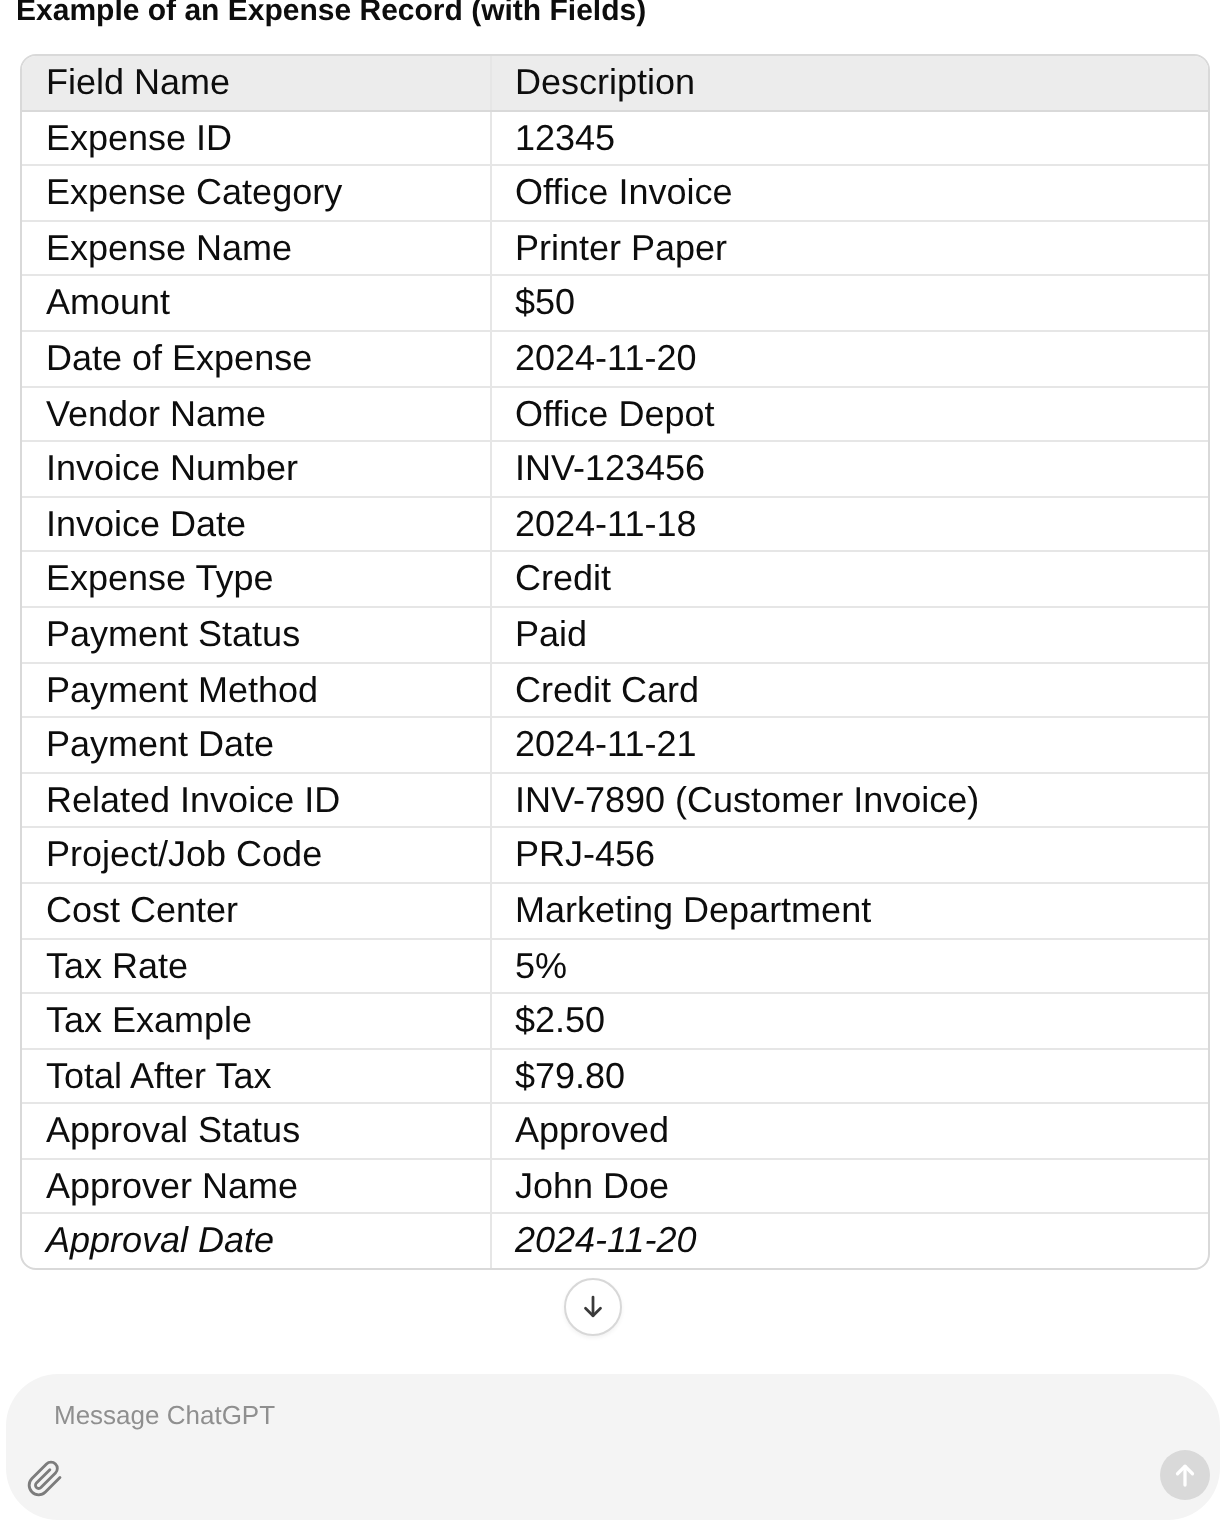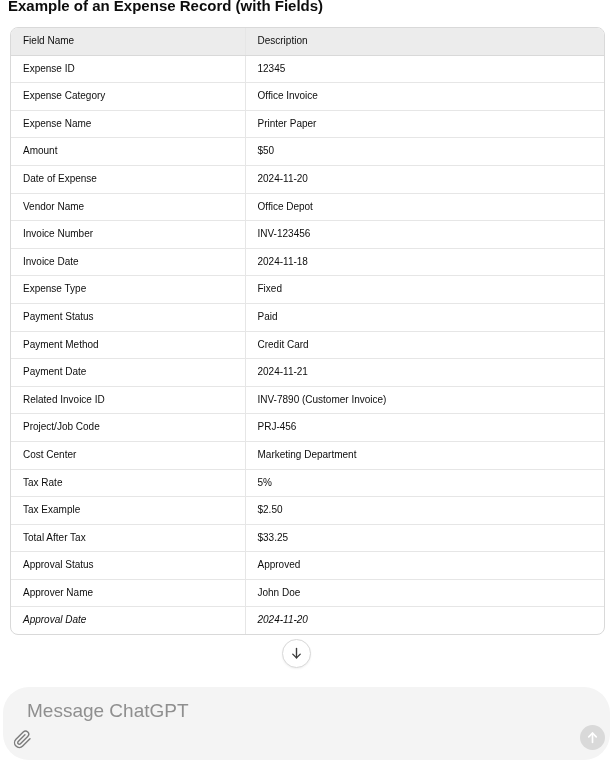--- a/index.html
+++ b/index.html
@@ -34,21 +34,21 @@
     left:10px; top:27px;
     width:595px;
     border:1px solid var(--border-outer);
     border-radius:8px;
     overflow:hidden;
     background:#fff;
   }
   table{
     width:100%;
     border-collapse:collapse;
-    font-size:10px;
+    font-size:18px;
   }
   th,td{
     text-align:left;
     vertical-align:middle;
     padding:6px 12px;
     line-height:14.6px;
     border-bottom:1px solid var(--border-inner);
     font-weight:400;
     white-space:nowrap;
   }
@@ -83,21 +83,21 @@
     z-index:2;
   }
   .composer textarea{
     display:block;
     width:100%;
     height:34px;
     background:transparent;
     border:none; outline:none; resize:none;
     padding:13px 24px 0 24px;
     font-family:"Liberation Sans", sans-serif;
-    font-size:19px;
+    font-size:13px;
     color:var(--text);
   }
   .composer textarea::placeholder{ color:var(--placeholder); opacity:1; }
   .attach-btn{
     position:absolute;
     left:6px; top:39px;
     width:26px; height:26px;
     background:transparent;
     border:none;
     display:flex; align-items:center; justify-content:center;
@@ -165,21 +165,21 @@
           <td>INV-123456</td>
         </tr>
 
         <tr>
           <td>Invoice Date</td>
           <td>2024-11-18</td>
         </tr>
 
         <tr>
           <td>Expense Type</td>
-          <td>Fixed</td>
+          <td>Credit</td>
         </tr>
 
         <tr>
           <td>Payment Status</td>
           <td>Paid</td>
         </tr>
 
         <tr>
           <td>Payment Method</td>
           <td>Credit Card</td>
@@ -210,21 +210,21 @@
           <td>5%</td>
         </tr>
 
         <tr>
           <td>Tax Example</td>
           <td>$2.50</td>
         </tr>
 
         <tr>
           <td>Total After Tax</td>
-          <td>$33.25</td>
+          <td>$79.80</td>
         </tr>
 
         <tr>
           <td>Approval Status</td>
           <td>Approved</td>
         </tr>
 
         <tr>
           <td>Approver Name</td>
           <td>John Doe</td>

